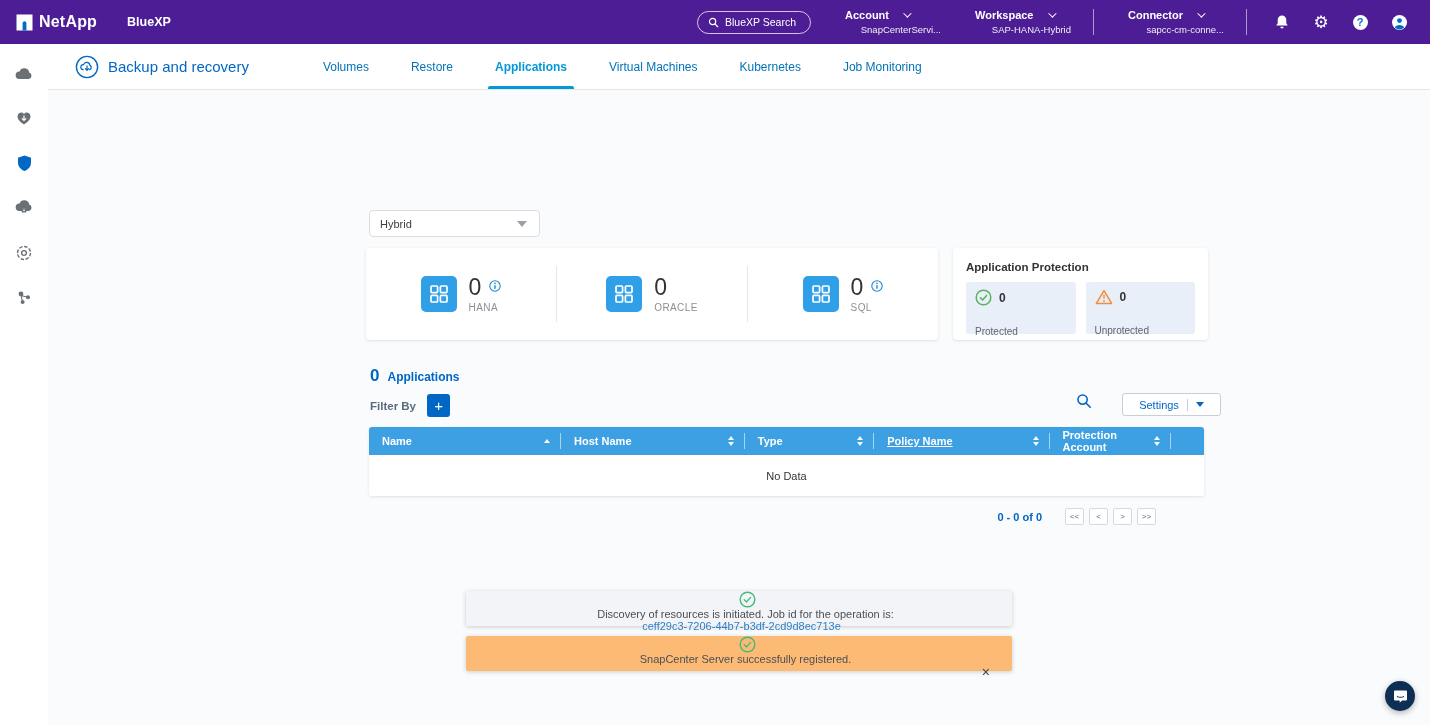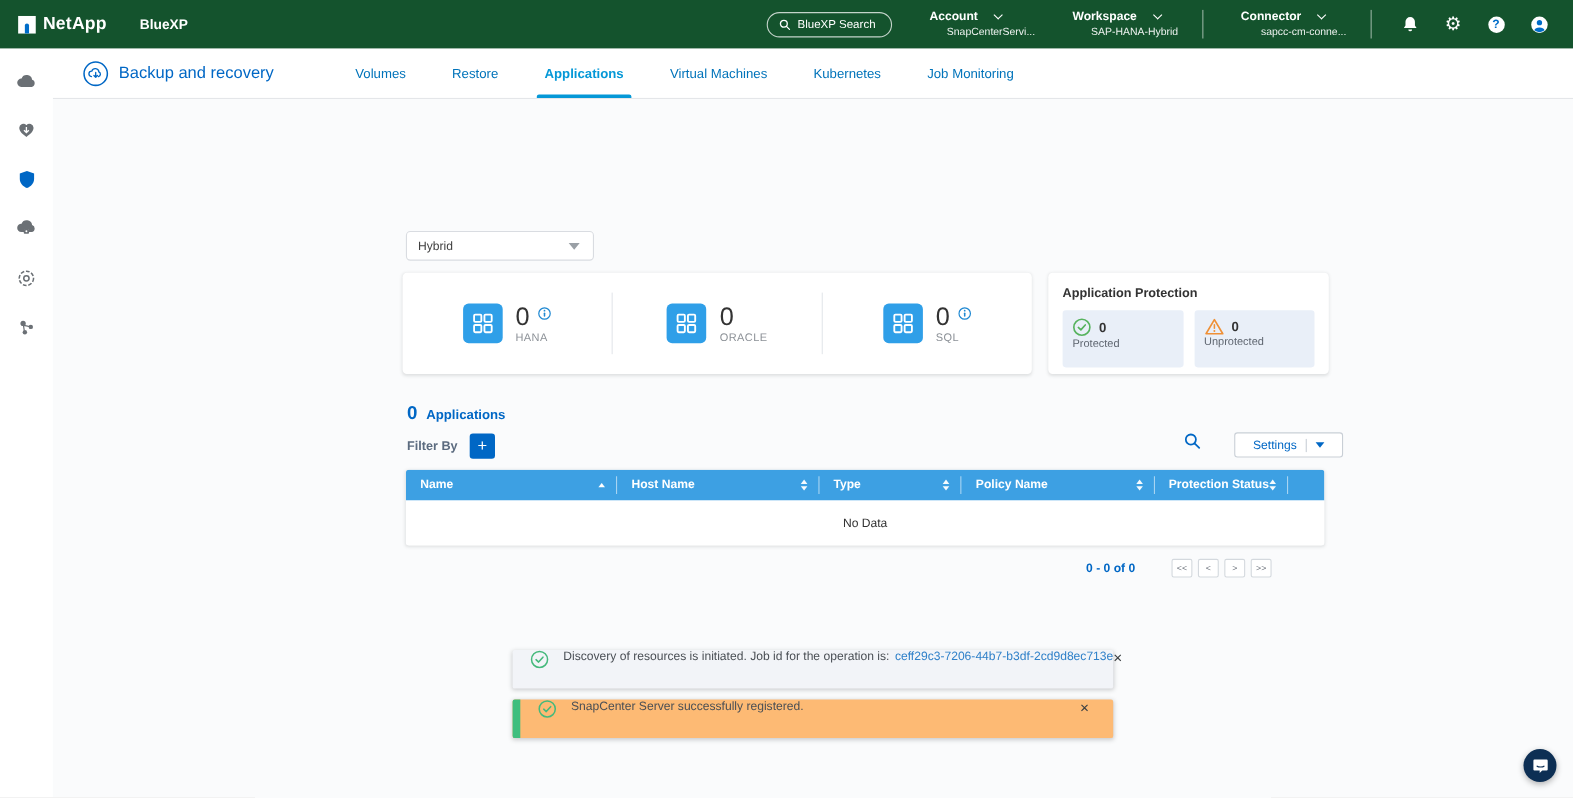--- a/index.html
+++ b/index.html
@@ -1,21 +1,21 @@
 <!DOCTYPE html>
 <html><head>
 <meta charset="utf-8">
 <style>
   * { margin:0; padding:0; box-sizing:border-box; }
   html,body { background:#e9e9e9; }
   .page { position:relative; width:1430px; height:725px; background:#fafbfc;
           font-family:"Liberation Sans", sans-serif; overflow:hidden; margin:0 auto; }
 
   
-  .topbar { position:absolute; top:0; left:0; width:100%; height:44px; background:#14532d;
+  .topbar { position:absolute; top:0; left:0; width:100%; height:44px; background:#4c1d95;
             display:flex; align-items:center; color:#fff; z-index:30; }
   .brand-wrap { display:flex; align-items:center; margin-left:16px; }
   .brand-mark { width:17px; height:17px; margin-right:6px; }
   .brand-name { font-size:16px; font-weight:bold; letter-spacing:.2px; }
   .product-name { font-size:12.5px; font-weight:bold; margin-left:30px; }
   .topbar-right { margin-left:auto; display:flex; align-items:center; margin-right:22px; }
   .search-pill { display:flex; align-items:center; gap:6px; border:1px solid rgba(255,255,255,.75);
                  border-radius:12px; height:23px; padding:0 14px 0 10px; cursor:pointer; }
   .search-pill span { font-size:10.5px; color:#fff; }
   .tb-menu { display:flex; flex-direction:column; justify-content:center; margin-left:34px; cursor:pointer; min-width:96px;text-align:right; }
@@ -69,21 +69,21 @@
   .tile-count { font-size:23px; color:#333; line-height:1; }
   .tile-label { font-size:10px; color:#8b9096; letter-spacing:.4px; margin-top:3px; }
   .info-icon { margin-top:2px; cursor:pointer; }
 
   .protection-card { position:absolute; left:905px; top:158px; width:255px; height:92px; padding:13px 13px 0 13px; }
   .protection-title { font-size:11.5px; font-weight:bold; color:#333; }
   .protection-row { display:flex; gap:10px; margin-top:9px; }
   .protection-box { width:110px; height:52px; background:#e9eff8; border-radius:3px; padding:7px 9px; }
   .pbox-top { display:flex; align-items:center; gap:7px; }
   .pbox-count { font-size:12px; font-weight:bold; color:#333; }
-  .pbox-label { font-size:10px; color:#5f6670; margin-top:1px; }
+  .pbox-label { font-size:10px; color:#5f6670; margin-top:20px; }
 
   .apps-header { position:absolute; left:322px; top:276px; display:flex; align-items:baseline; gap:8px; color:#0067c5; }
   .apps-count { font-size:17px; font-weight:bold; }
   .apps-label { font-size:12px; font-weight:bold; }
 
   .filter-row { position:absolute; left:322px; top:304px; display:flex; align-items:center; gap:11px; }
   .filter-label { font-size:11.5px; font-weight:bold; color:#5b6b7f; }
   .filter-add-btn { width:23px; height:23px; background:#0067c5; color:#fff; border:none; border-radius:3px;
                     font-size:15px; line-height:1; display:flex; align-items:center; justify-content:center; cursor:pointer; }
 
@@ -95,42 +95,42 @@
   .caret-down-blue { width:0; height:0; border-left:4.5px solid transparent; border-right:4.5px solid transparent;
                      border-top:5.5px solid #0067c5; }
 
   
   .table { position:absolute; left:321px; top:337px; width:835px; border-radius:3px; overflow:hidden;
            box-shadow:0 1px 3px rgba(60,64,67,.14); }
   .thead { display:flex; background:#3da0e3; height:28px; align-items:center; }
   .th { display:flex; align-items:center; justify-content:space-between; height:16px; padding:0 10px 0 13px;
         border-right:1px solid rgba(255,255,255,.55); color:#fff; cursor:pointer; }
   .th-label { font-size:11px; font-weight:bold; }
-  .th-0 { width:23%; } .th-1 { width:22%; } .th-2 { width:15.5%; } .th-3 { width:21%; } .th-4 { width:14.5%; }
+  .th-0 { width:23%; } .th-1 { width:22%; } .th-2 { width:15.5%; } .th-3 { width:21%;text-decoration:underline; } .th-4 { width:14.5%; }
   .th-fill { flex:1; border-right:none; }
   .sort-single { width:0; height:0; border-left:3.5px solid transparent; border-right:3.5px solid transparent;
                  border-bottom:4.5px solid #fff; }
   .sort-both { display:flex; flex-direction:column; gap:2px; align-items:center; }
   .sb-up { width:0; height:0; border-left:3px solid transparent; border-right:3px solid transparent;
            border-bottom:4px solid rgba(255,255,255,.95); }
   .sb-down { width:0; height:0; border-left:3px solid transparent; border-right:3px solid transparent;
              border-top:4px solid rgba(255,255,255,.95); }
   .tbody-empty { background:#fff; height:41px; display:flex; align-items:center; justify-content:center;
                  font-size:11px; color:#333; }
 
   
   .pagination { position:absolute; top:418px; right:274px; display:flex; align-items:center; gap:5px; }
-  .page-range { font-size:11px; font-weight:bold; color:#0067c5; margin-right:28px; }
+  .page-range { font-size:11px; font-weight:bold; color:#0067c5; margin-right:18px; }
   .page-btn { min-width:19px; height:17px; background:#fff; border:1px solid #d4d9de; border-radius:2px;
               font-size:8px; color:#5f6670; display:flex; align-items:center; justify-content:center;
               cursor:pointer; padding:0 3px; letter-spacing:0; font-family:"Liberation Sans", sans-serif; }
 
   
-  .toast { position:absolute; left:466px; width:546px; height:35px; display:flex; align-items:flex-start;
-           box-shadow:0 1px 4px rgba(60,64,67,.25); border-radius:2px; }
+  .toast { position:absolute; left:466px; width:546px; height:35px; display:flex; align-items:center;
+           box-shadow:0 1px 4px rgba(60,64,67,.25); border-radius:2px;flex-direction:column; }
   .toast-1 { top:591px; background:#f2f4f8; }
   .toast-2 { top:636px; background:#fdba74; }
   .toast-accent { width:7px; align-self:stretch; border-radius:2px 0 0 2px; }
   .accent-info { background:#00aeef; }
   .accent-success { background:#3ebe7e; }
   .toast-check { margin-left:16px; display:flex; align-items:center; }
   .toast-msg { font-size:11px; color:#4a4f55; margin-left:13px; white-space:nowrap; }
   .toast-link { font-size:11px; color:#2f80c9; margin-left:5px; cursor:pointer; white-space:nowrap; }
   .toast-close { margin-left:auto; margin-right:22px; font-size:14px; color:#3c4043; cursor:pointer; line-height:1; }
 
@@ -420,21 +420,21 @@
             </span>
         </div>
         <div class="th th-3">
           <span class="th-label">Policy Name</span>
           <span class="sort-both">
               <i class="sb-up"></i>
               <i class="sb-down"></i>
             </span>
         </div>
         <div class="th th-4">
-          <span class="th-label">Protection Status</span>
+          <span class="th-label">Protection Account</span>
           <span class="sort-both">
               <i class="sb-up"></i>
               <i class="sb-down"></i>
             </span>
         </div>
         <div class="th th-fill"></div>
       </div>
       <div class="tbody-empty">No Data</div>
     </section>
 

